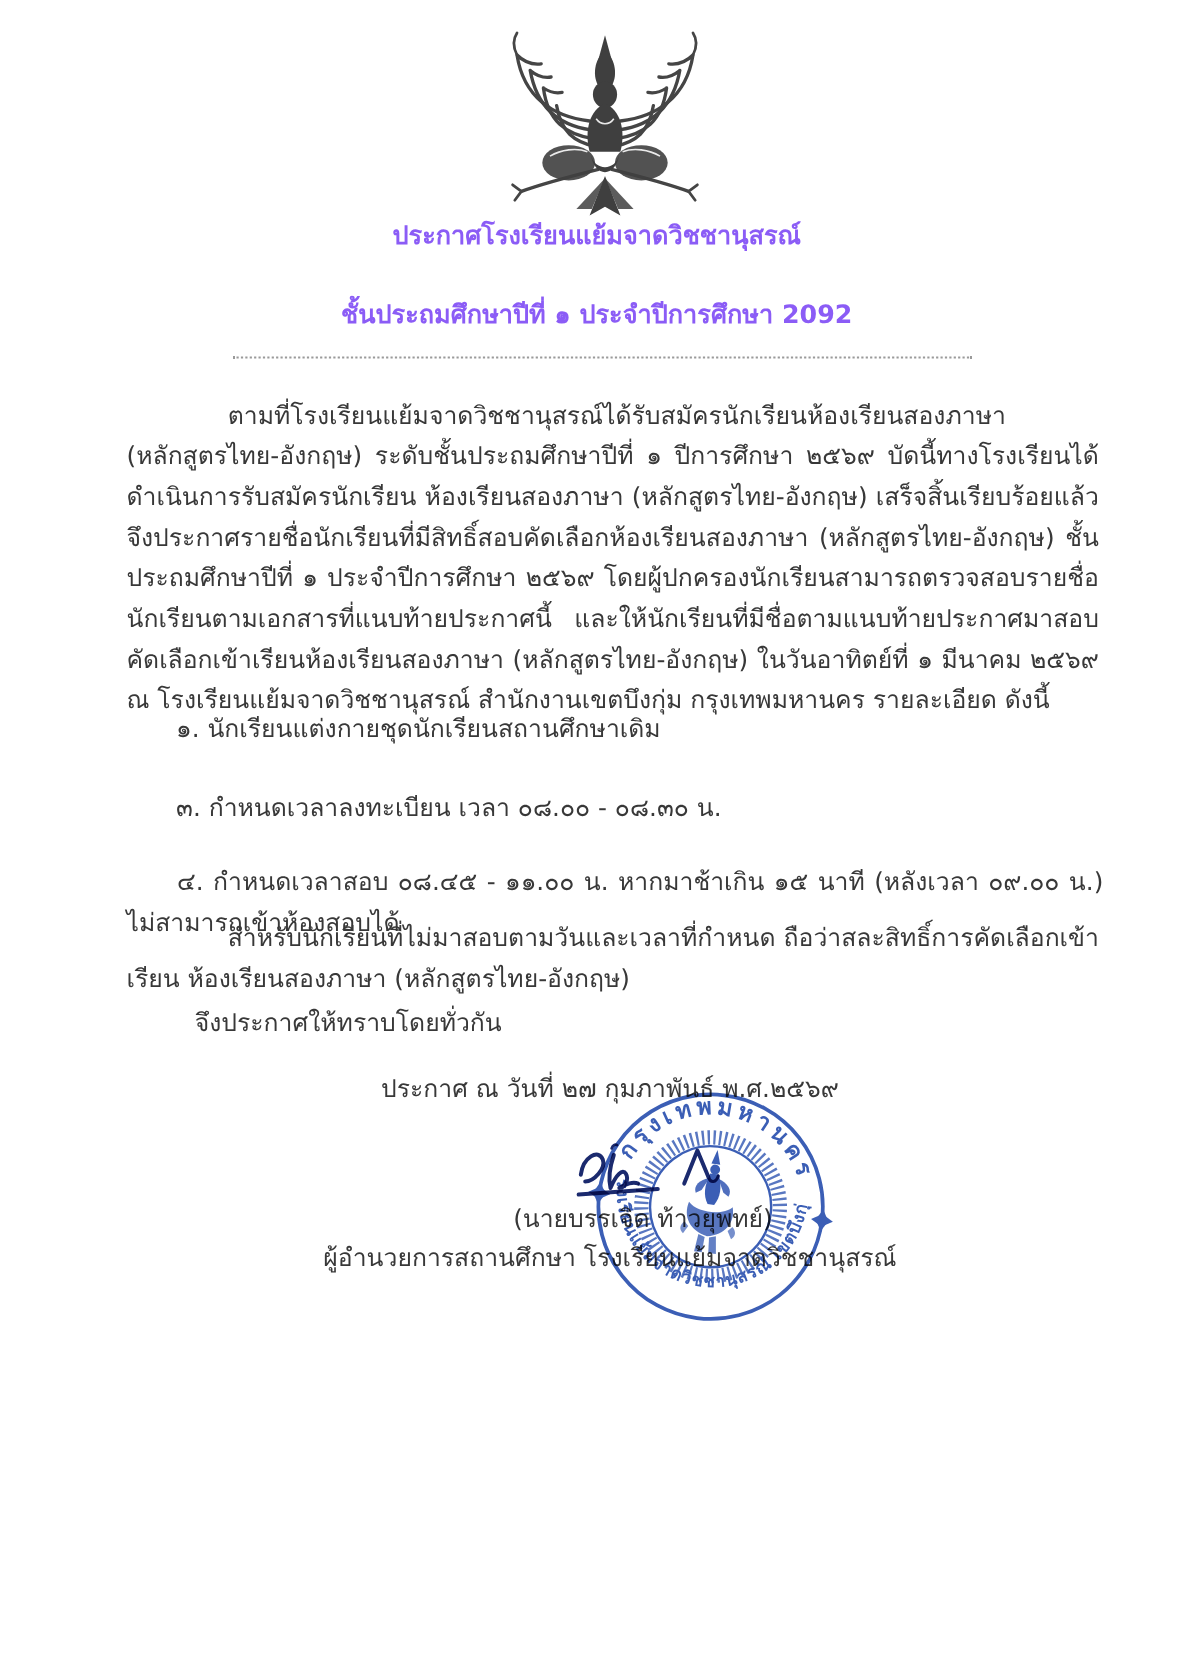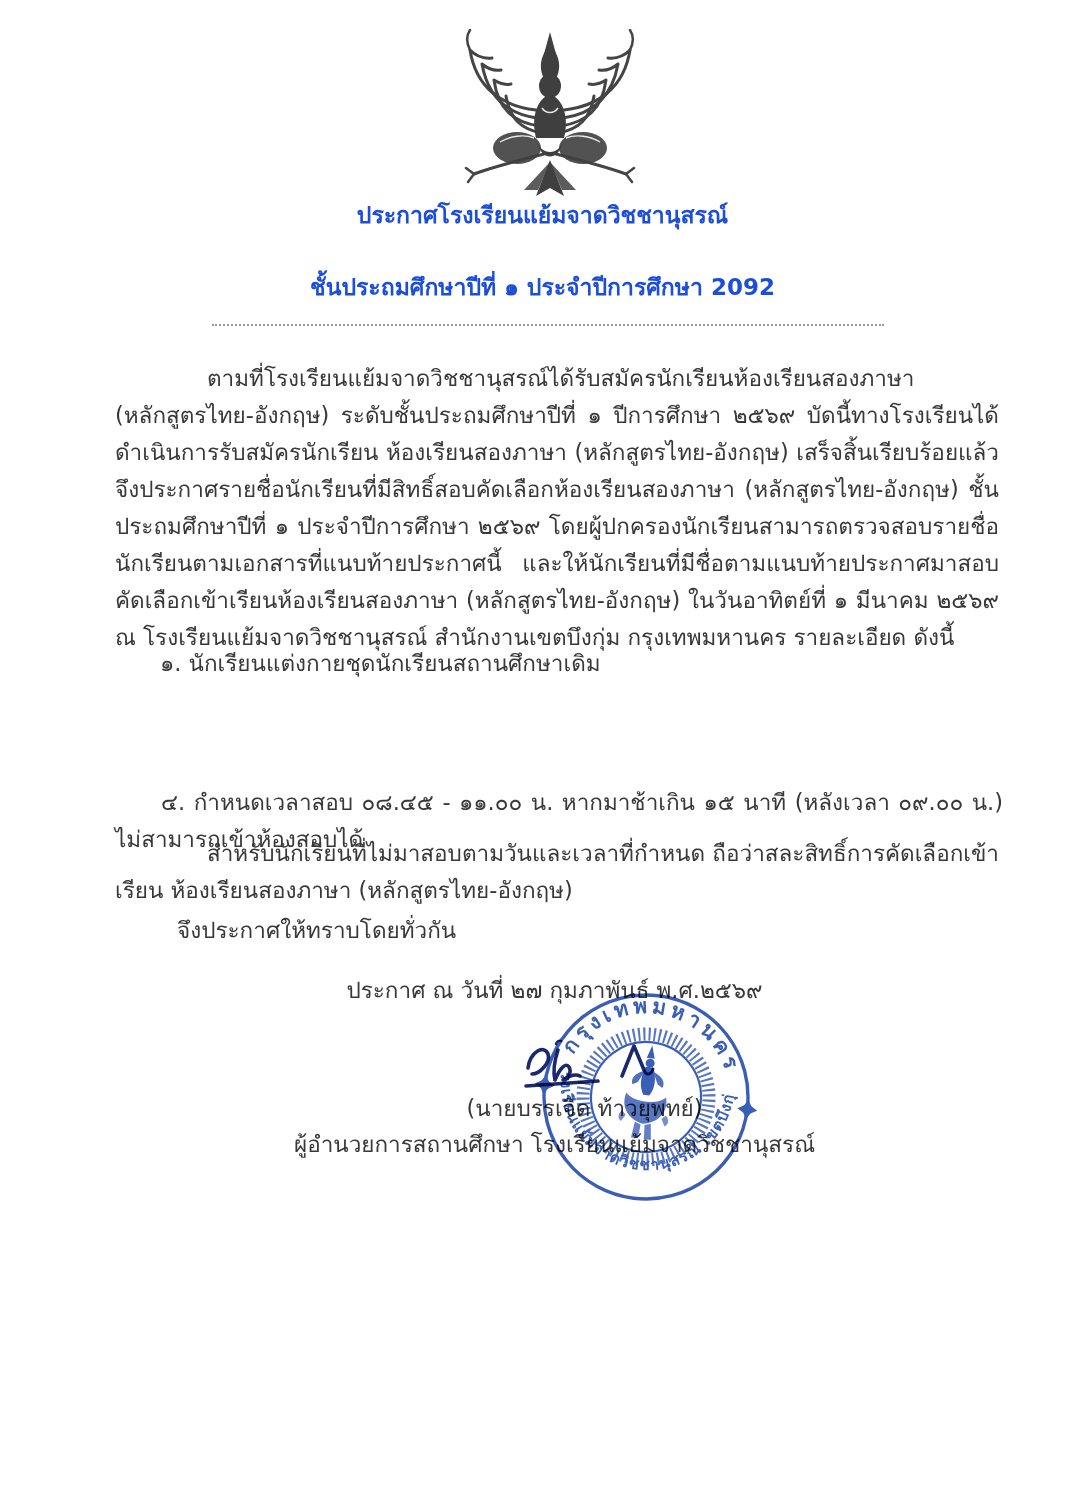--- a/index.html
+++ b/index.html
@@ -6,21 +6,21 @@
   body{
     width:1085px;height:1508px;
     background:#ffffff;
     font-family:"DejaVu Sans","Liberation Sans",sans-serif;
     position:relative;
     color:#333333;
   }
   .page{position:absolute;inset:0;background:#ffffff;overflow:hidden;}
   .abs{position:absolute;}
   .title-line{
-    width:100%;text-align:center;font-weight:700;font-size:23px;line-height:34px;color:#1d4ed8;
+    width:100%;text-align:center;font-weight:700;font-size:23px;line-height:34px;color:#8b5cf6;
   }
   .body-text{
     font-size:22.5px;line-height:37px;color:#383838;margin-left:12px;
   }
   .para{
     left:103px;width:884px;text-align:justify;text-indent:92px;
   }
   .list-item{left:148px;}
   .item-wrap{left:103px;width:888px;text-indent:46px;text-align:justify;}
   .center-line{width:100%;text-align:center;}
@@ -79,20 +79,21 @@
   </svg>
 
   <div class="abs title-line" style="top:198px;">ประกาศโรงเรียนแย้มจาดวิชชานุสรณ์</div>
   <div class="abs title-line" style="top:270px;">ชั้นประถมศึกษาปีที่ ๑ ประจำปีการศึกษา 2092</div>
 
   <div class="abs dotted-sep"></div>
 
   <div class="abs body-text para" style="top:360px;">ตามที่โรงเรียนแย้มจาดวิชชานุสรณ์ได้รับสมัครนักเรียนห้องเรียนสองภาษา (หลักสูตรไทย-อังกฤษ) ระดับชั้นประถมศึกษาปีที่ ๑ ปีการศึกษา ๒๕๖๙ บัดนี้ทางโรงเรียนได้ดำเนินการรับสมัครนักเรียน ห้องเรียนสองภาษา (หลักสูตรไทย-อังกฤษ) เสร็จสิ้นเรียบร้อยแล้ว จึงประกาศรายชื่อนักเรียนที่มีสิทธิ์สอบคัดเลือกห้องเรียนสองภาษา (หลักสูตรไทย-อังกฤษ) ชั้นประถมศึกษาปีที่ ๑ ประจำปีการศึกษา ๒๕๖๙ โดยผู้ปกครองนักเรียนสามารถตรวจสอบรายชื่อนักเรียนตามเอกสารที่แนบท้ายประกาศนี้ และให้นักเรียนที่มีชื่อตามแนบท้ายประกาศมาสอบคัดเลือกเข้าเรียนห้องเรียนสองภาษา (หลักสูตรไทย-อังกฤษ) ในวันอาทิตย์ที่ ๑ มีนาคม ๒๕๖๙ ณ โรงเรียนแย้มจาดวิชชานุสรณ์ สำนักงานเขตบึงกุ่ม กรุงเทพมหานคร รายละเอียด ดังนี้</div>
 
   <div class="abs body-text list-item" style="top:645px;">๑. นักเรียนแต่งกายชุดนักเรียนสถานศึกษาเดิม</div>
+  <div class="abs body-text list-item" style="top:717px;">๓. กำหนดเวลาลงทะเบียน เวลา ๐๘.๐๐ - ๐๘.๓๐ น.</div>
   <div class="abs body-text item-wrap" style="top:784px;">๔. กำหนดเวลาสอบ ๐๘.๔๕ - ๑๑.๐๐ น. หากมาช้าเกิน ๑๕ นาที (หลังเวลา ๐๙.๐๐ น.) ไม่สามารถเข้าห้องสอบได้</div>
 
   <div class="abs body-text para" style="top:835px;">สำหรับนักเรียนที่ไม่มาสอบตามวันและเวลาที่กำหนด ถือว่าสละสิทธิ์การคัดเลือกเข้าเรียน ห้องเรียนสองภาษา (หลักสูตรไทย-อังกฤษ)</div>
 
   <div class="abs body-text" style="left:165px;top:912px;">จึงประกาศให้ทราบโดยทั่วกัน</div>
 
   <div class="abs body-text center-line" style="top:972px;">ประกาศ ณ วันที่ ๒๗ กุมภาพันธ์ พ.ศ.๒๕๖๙</div>
 
   <div class="abs body-text center-line" style="top:1090px;transform:translateX(30px);">(นายบรรเจิด ท้าวยุพทย์)</div>
   <div class="abs body-text center-line" style="top:1126px;">ผู้อำนวยการสถานศึกษา โรงเรียนแย้มจาดวิชชานุสรณ์</div>

